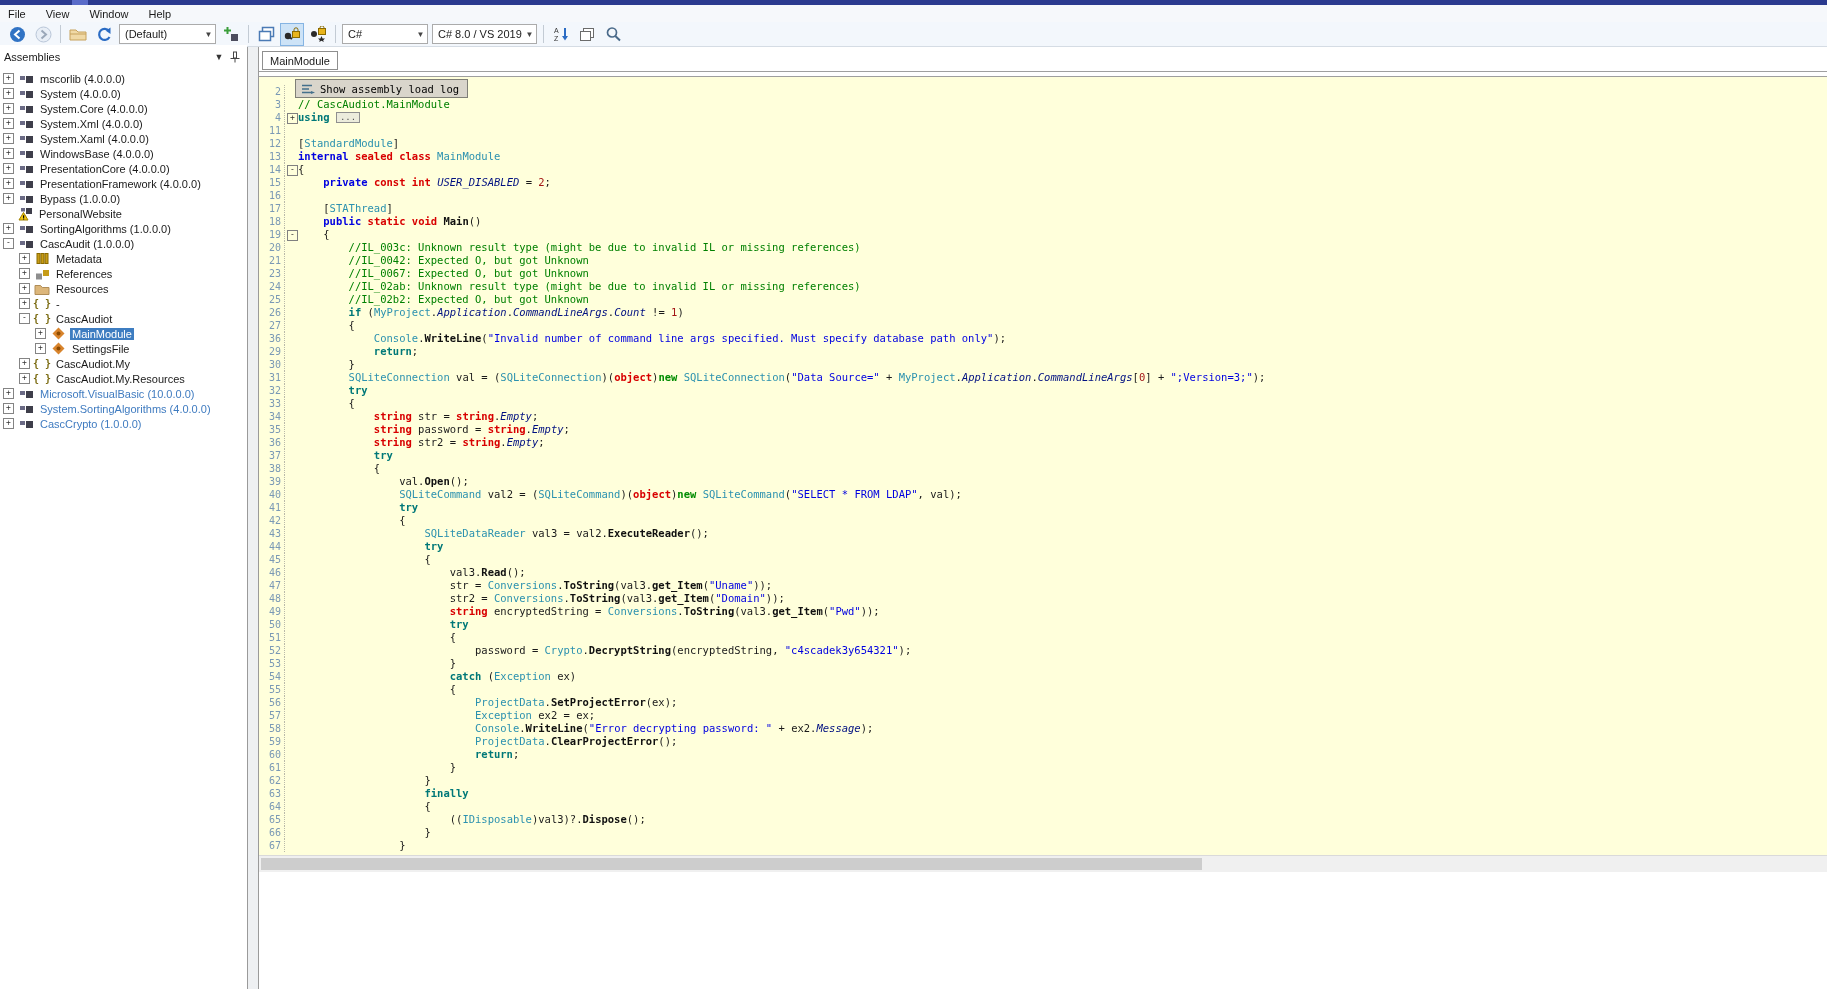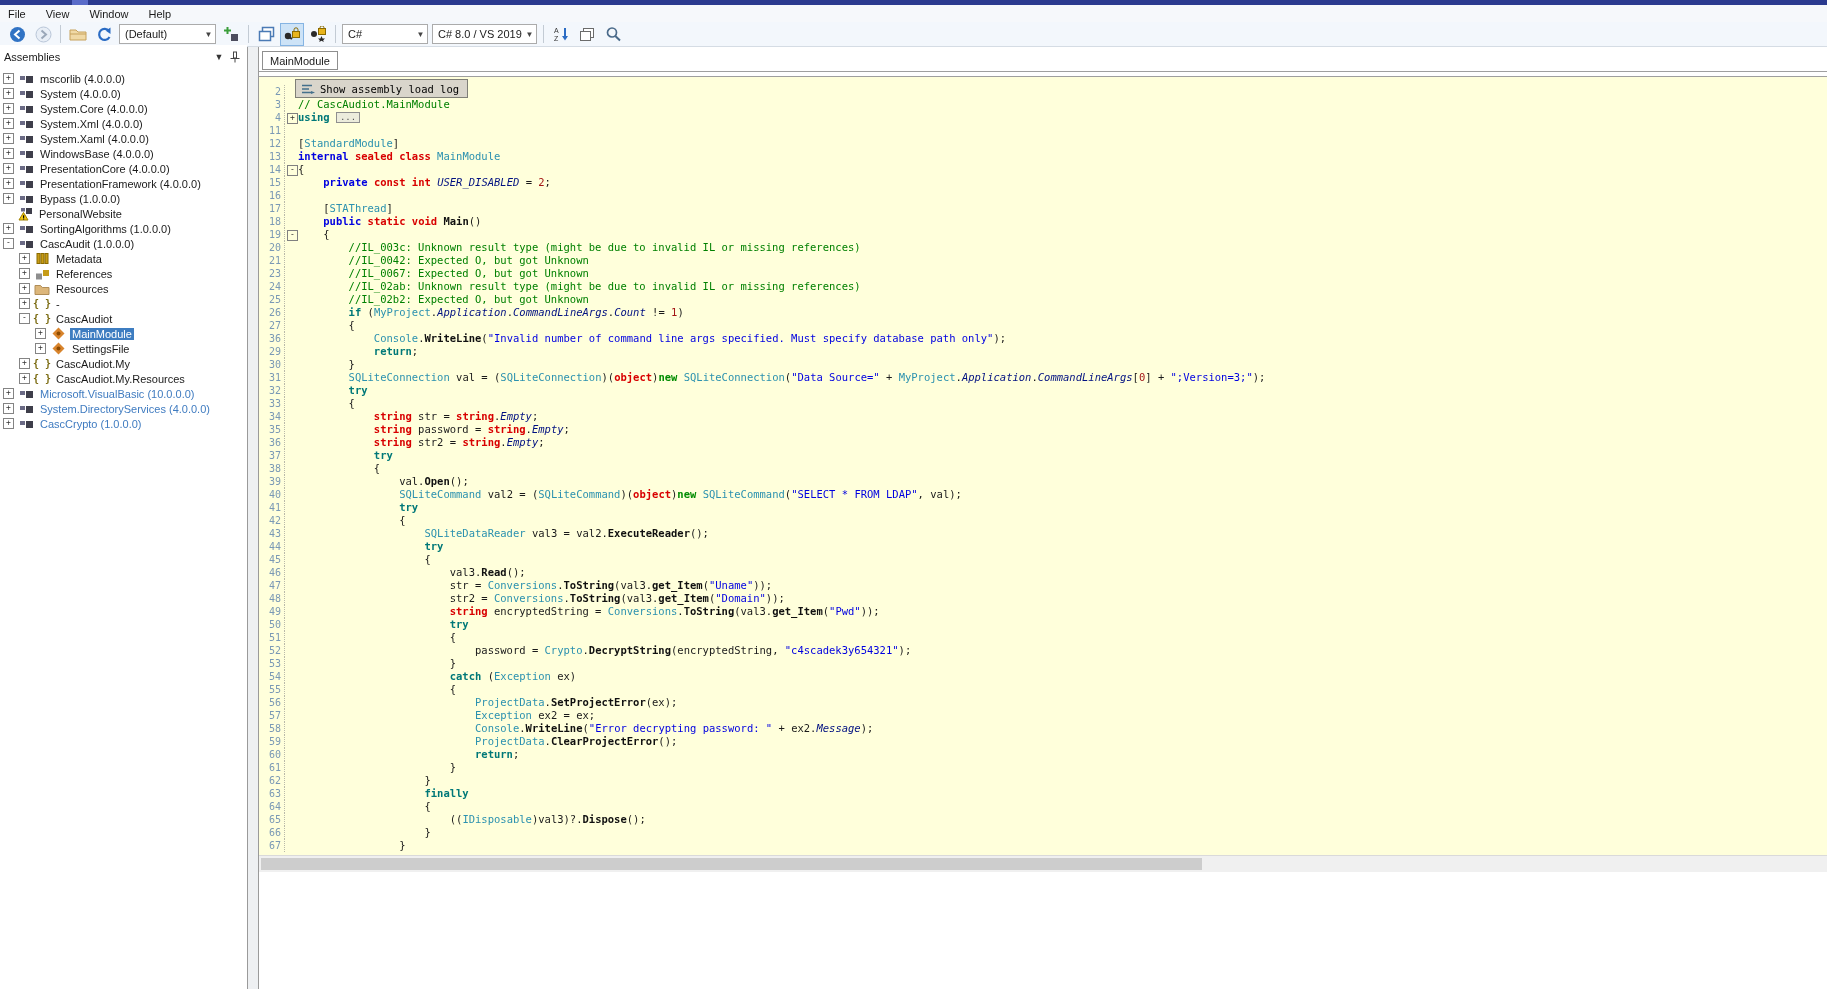--- a/index.html
+++ b/index.html
@@ -412,21 +412,21 @@
           <span class="tlabel blue">Microsoft.VisualBasic (10.0.0.0)</span>
         </div>
         <div class="trow" style="padding-left: 3px;">
           <span class="exp">+</span>
           <span class="ticon">
             <svg width="15" height="15">
               <rect x="1" y="5" width="5" height="4" fill="#6a6a85"></rect>
               <rect x="7" y="5" width="7" height="7" fill="#3e3e4a"></rect>
             </svg>
           </span>
-          <span class="tlabel blue">System.DirectoryServices (4.0.0.0)</span>
+          <span class="tlabel blue">System.SortingAlgorithms (4.0.0.0)</span>
         </div>
         <div class="trow" style="padding-left: 3px;">
           <span class="exp">+</span>
           <span class="ticon">
             <svg width="15" height="15">
               <rect x="1" y="5" width="5" height="4" fill="#6a6a85"></rect>
               <rect x="7" y="5" width="7" height="7" fill="#3e3e4a"></rect>
             </svg>
           </span>
           <span class="tlabel blue">CascCrypto (1.0.0.0)</span>

